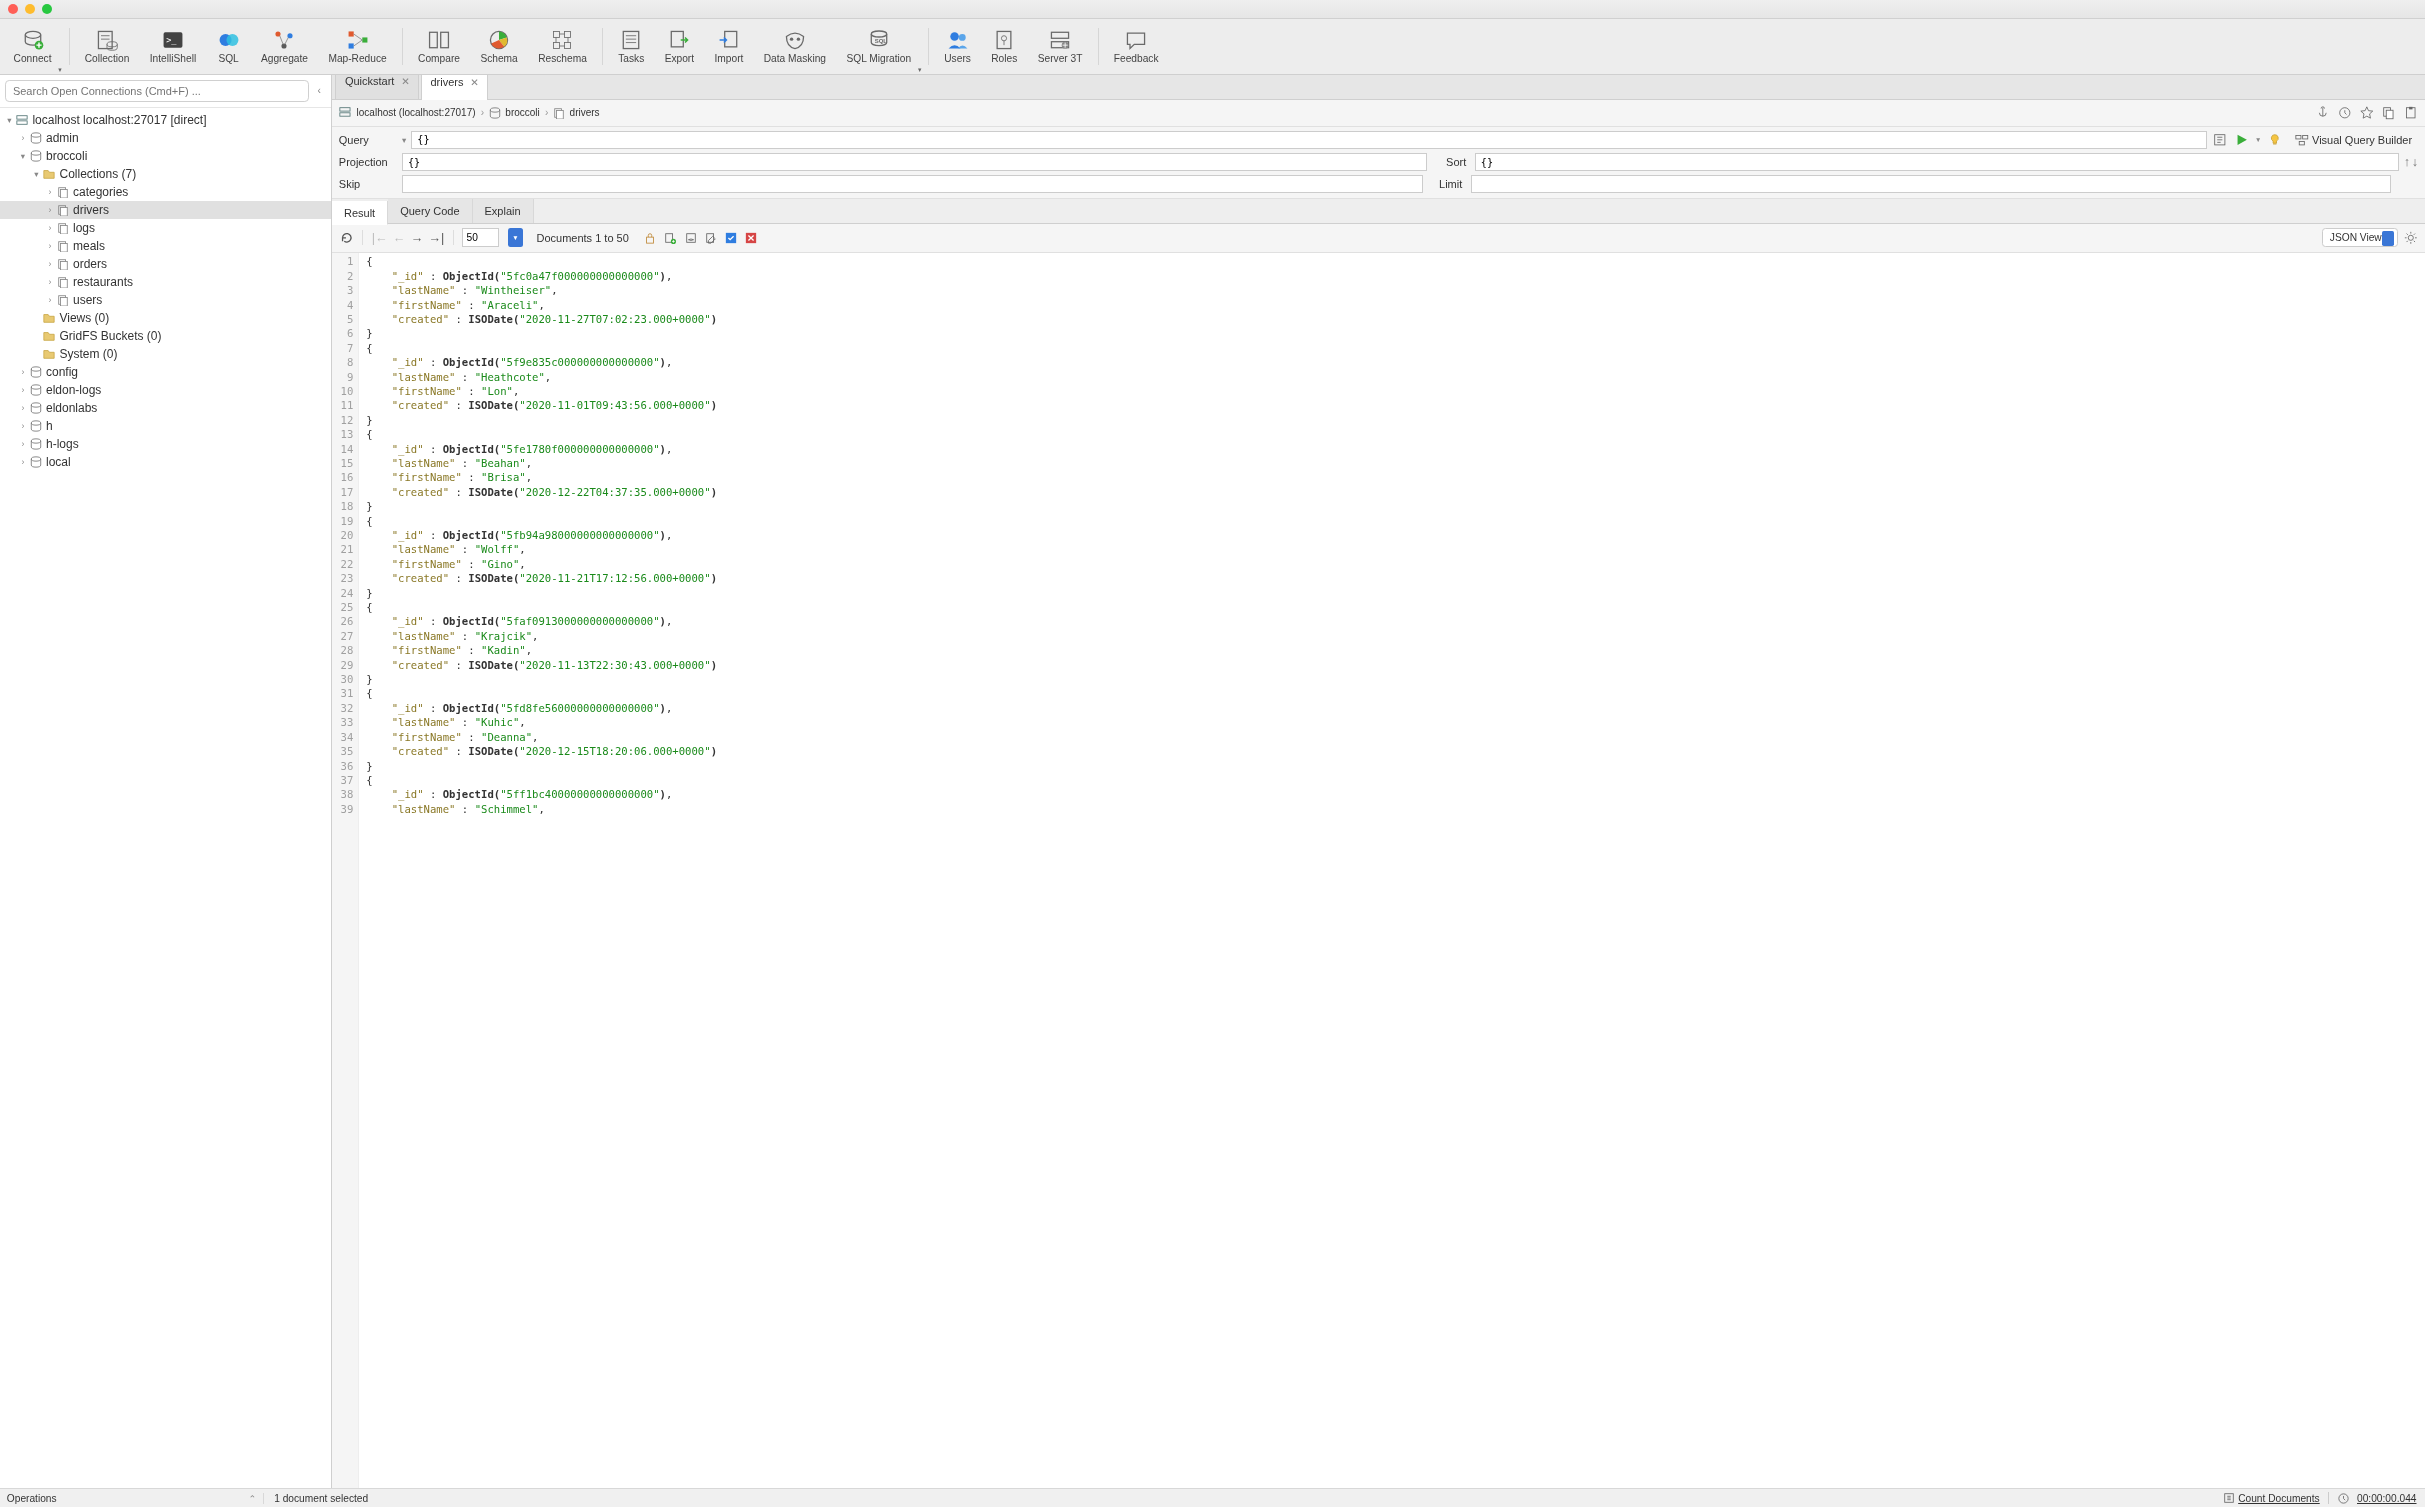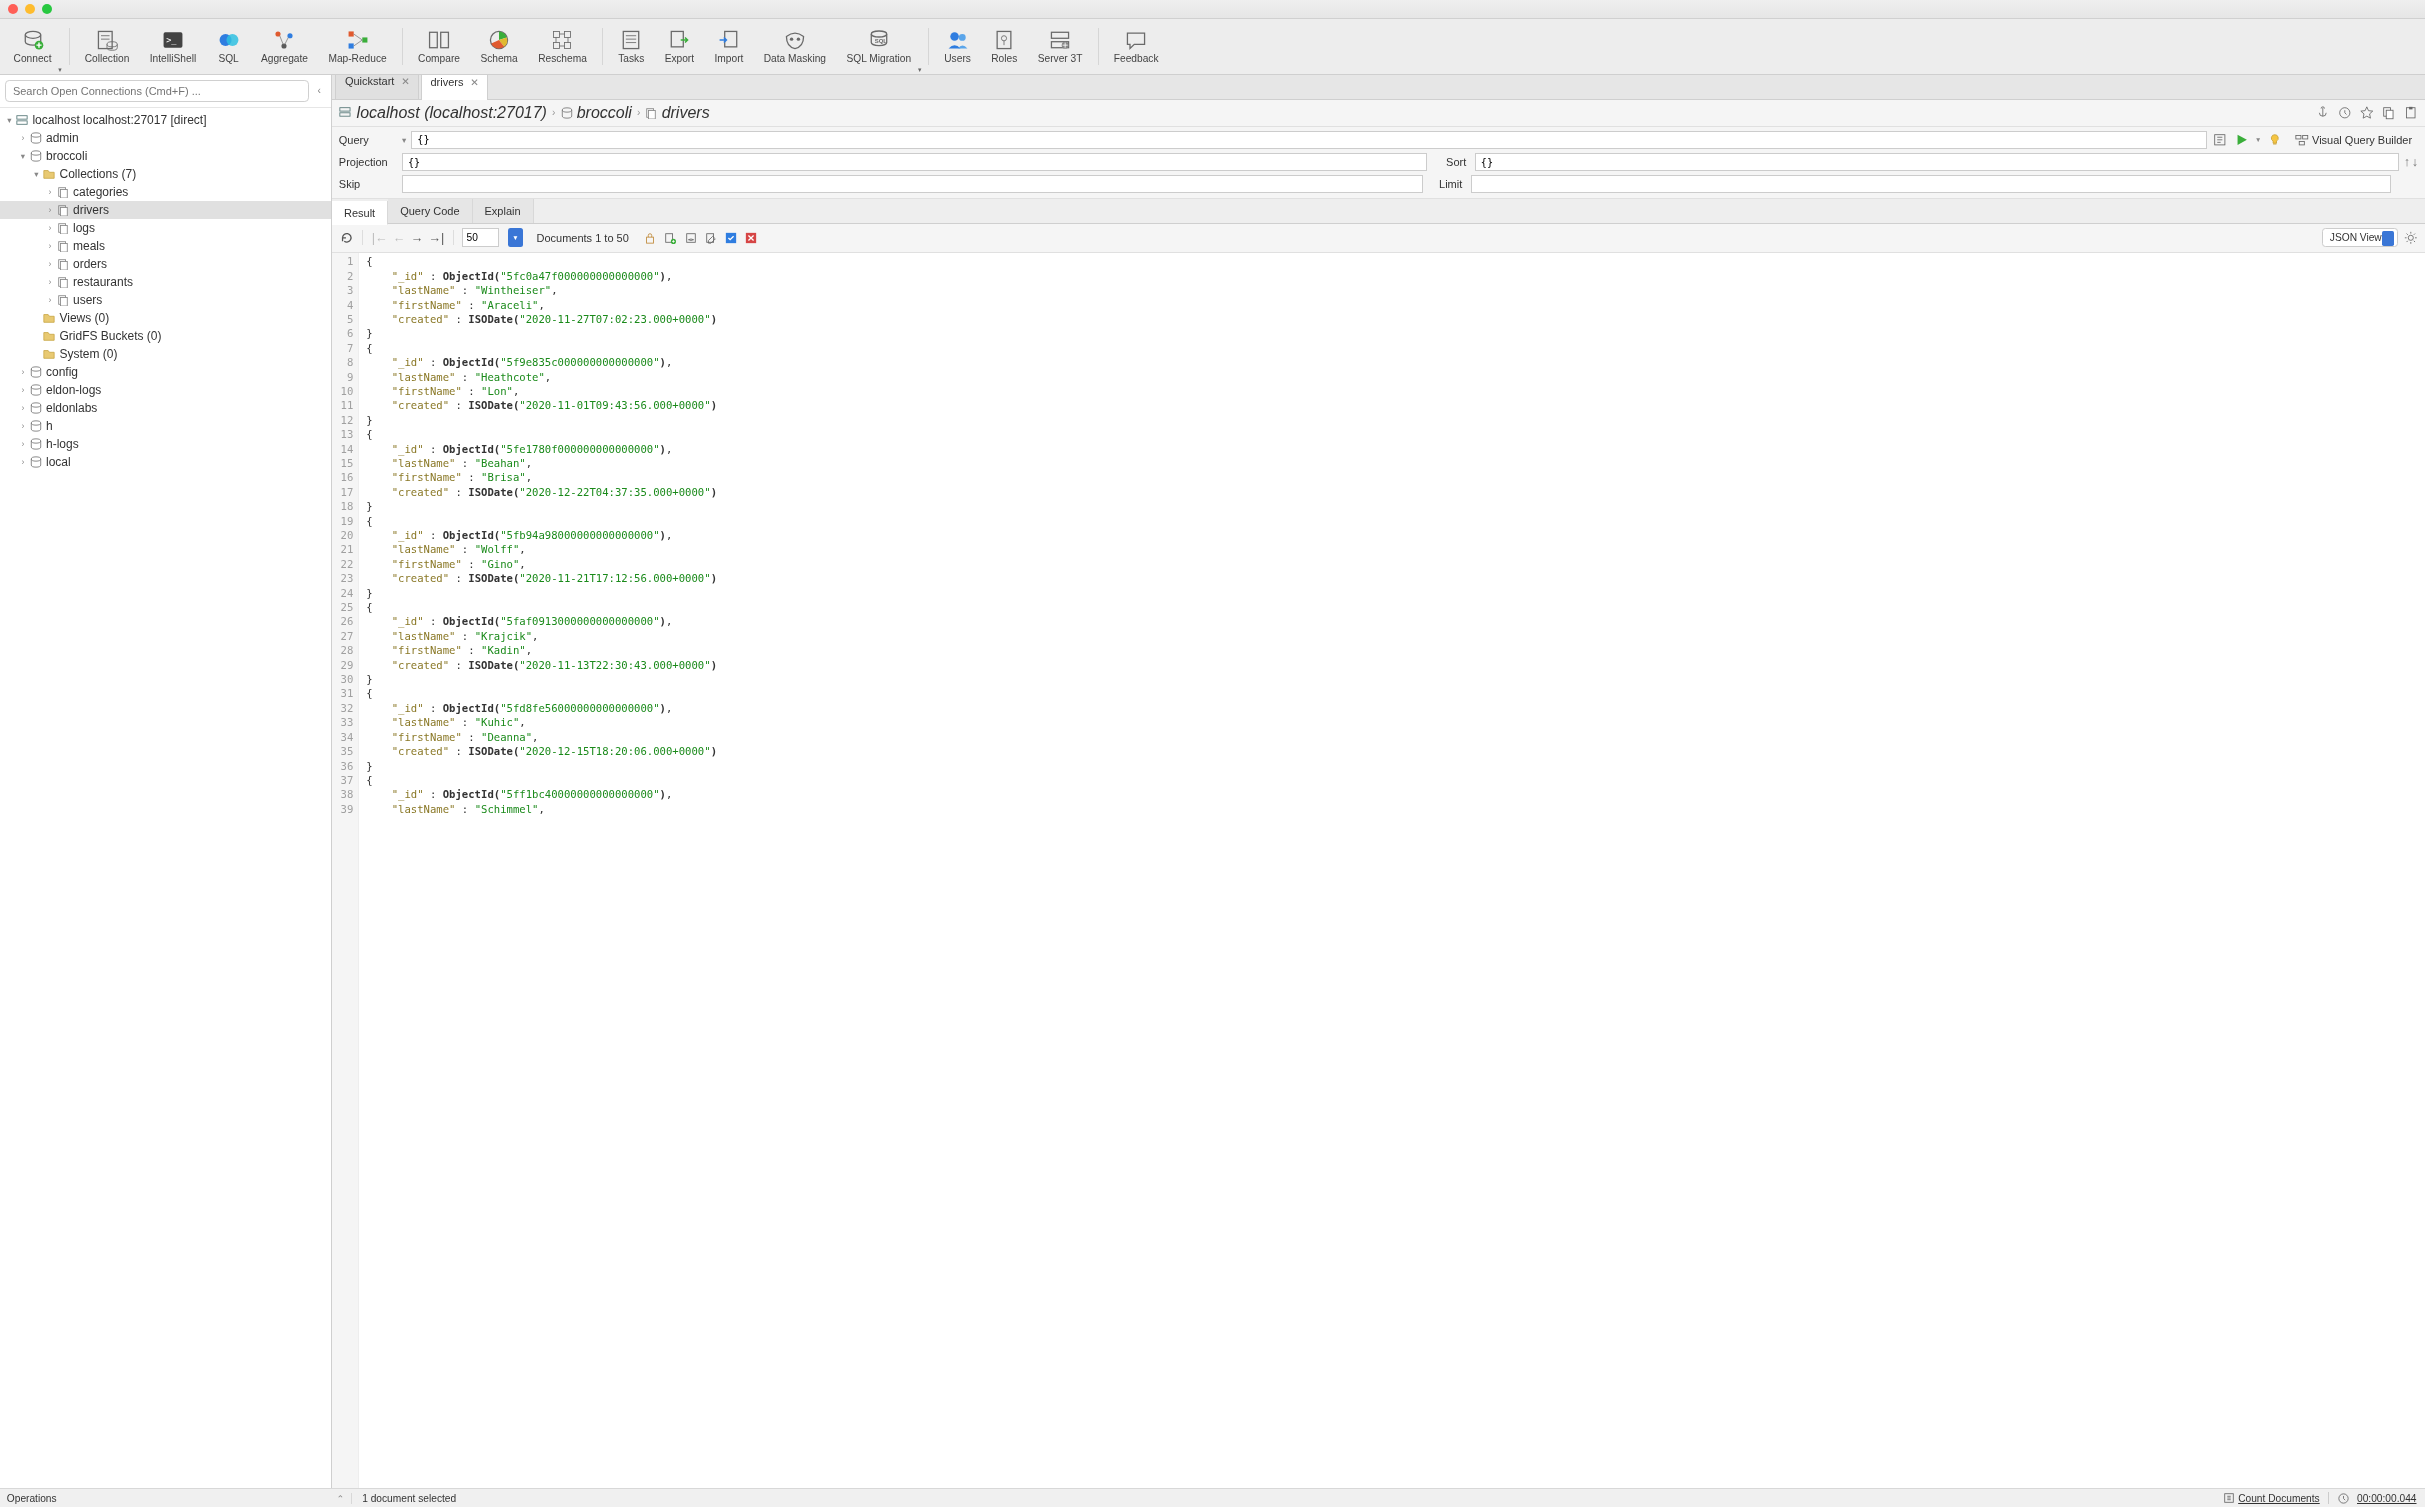--- a/index.html
+++ b/index.html
@@ -53,21 +53,21 @@
 .twisty { width: 12px; text-align: center; color: #888; font-size: 8.5px; }
 .node-icon { width: 13.6px; height: 13.6px; margin-right: 3.4px; display: inline-flex; align-items: center; justify-content: center; }
 .ind-0 { padding-left: 3.4px; } .ind-1 { padding-left: 17px; } .ind-2 { padding-left: 30.5px; }
 .ind-3 { padding-left: 44px; }
 .content { flex: 1; display: flex; flex-direction: column; background: #f2f2f2; overflow: hidden; }
 .tabs-row { height: 25.4px; display: flex; align-items: flex-end; background: #e6e6e6; border-bottom: 0.8px solid #cfcfcf; padding-left: 3.4px; }
 .tab { display: flex; align-items: center; height: 36px; padding: 0 8.5px; gap: 6.8px; border: 0.8px solid #cfcfcf; border-bottom: none; background: #e0e0e0; border-radius: 3.4px 3.4px 0 0; margin-right: 1.7px; cursor: pointer; font-size: 11px; }
 .tab.active { background: #fff; position: relative; top: 0.8px; }
 .tab-close { color: #888; font-size: 10.2px; cursor: pointer; }
 .crumb-row { height: 27px; display: flex; align-items: center; padding: 0 6.8px; gap: 5.1px; border-bottom: 0.8px solid #e0e0e0; background: #f5f5f5; }
-.crumb { display: flex; align-items: center; gap: 4.2px; font-size: 16px; color: #333; font-style: italic; }
+.crumb { display: flex; align-items: center; gap: 4.2px; font-size: 10px; color: #333; }
 .crumb-sep { color: #999; font-size: 10.2px; }
 .crumb-tools { margin-left: auto; display: flex; gap: 6.8px; }
 .ct-btn { width: 15.2px; height: 15.2px; display: flex; align-items: center; justify-content: center; cursor: pointer; color: #666; }
 .query-area { background: #f5f5f5; border-bottom: 0.8px solid #e0e0e0; padding: 3.4px 6.8px 5.1px; display: flex; flex-direction: column; gap: 3.4px; }
 .q-row { display: flex; align-items: center; gap: 5.1px; }
 .q-label { width: 58px; font-size: 11px; color: #333; }
 .q-input { flex: 1; height: 18.6px; border: 0.8px solid #ccc; background: #fff; padding: 0 5.1px; font-family: Menlo, monospace; font-size: 10.2px; }
 .q-row1-tools { display: flex; align-items: center; gap: 6.8px; }
 .q-tool-btn { width: 15.2px; height: 15.2px; display: flex; align-items: center; justify-content: center; cursor: pointer; }
 .vqb { display: flex; align-items: center; gap: 3.4px; font-size: 11px; color: #333; cursor: pointer; padding: 1.7px 5.1px; border: 0.8px solid transparent; border-radius: 2.5px; }
@@ -89,21 +89,21 @@
 .view-select-text { position: relative; z-index: 1; }
 .json-area { flex: 1; display: flex; overflow: auto; background: #fff; font-family: Menlo, Consolas, monospace; font-size: 10.6px; line-height: 14.4px; }
 .gutter { background: #f5f5f5; color: #a0a0a0; text-align: right; padding: 1.7px 5.1px 1.7px 8.5px; user-select: none; border-right: 0.8px solid #eee; }
 .code { padding: 1.7px 6.8px; white-space: pre; }
 .br { color: #333; } 
 .key { color: #8a7826; } 
 .cln { color: #333; }
 .fn { color: #333; font-weight: 600; margin-top: 10px; } 
 .str { color: #1a8a1a; }
 .statusbar { height: 18.6px; background: #f0f0f0; border-top: 0.8px solid #d8d8d8; display: flex; align-items: center; font-size: 10.2px; }
-.sb-left { width: 352px; display: flex; align-items: center; padding: 0 6.8px; border-right: 0.8px solid #d8d8d8; }
+.sb-left { width: 264px; display: flex; align-items: center; padding: 0 6.8px; border-right: 0.8px solid #d8d8d8; }
 .sb-left-txt { flex: 1; }
 .sb-chev { color: #888; font-size: 9.3px; }
 .sb-mid { flex: 1; padding: 0 10.2px; }
 .sb-right { display: flex; align-items: center; gap: 8.5px; padding: 0 8.5px; text-decoration: underline; }
 .sb-sep { width: 0.8px; height: 12px; background: #ccc; }
 svg { display: block; }
 </style>
 </head>
 <body>
 

